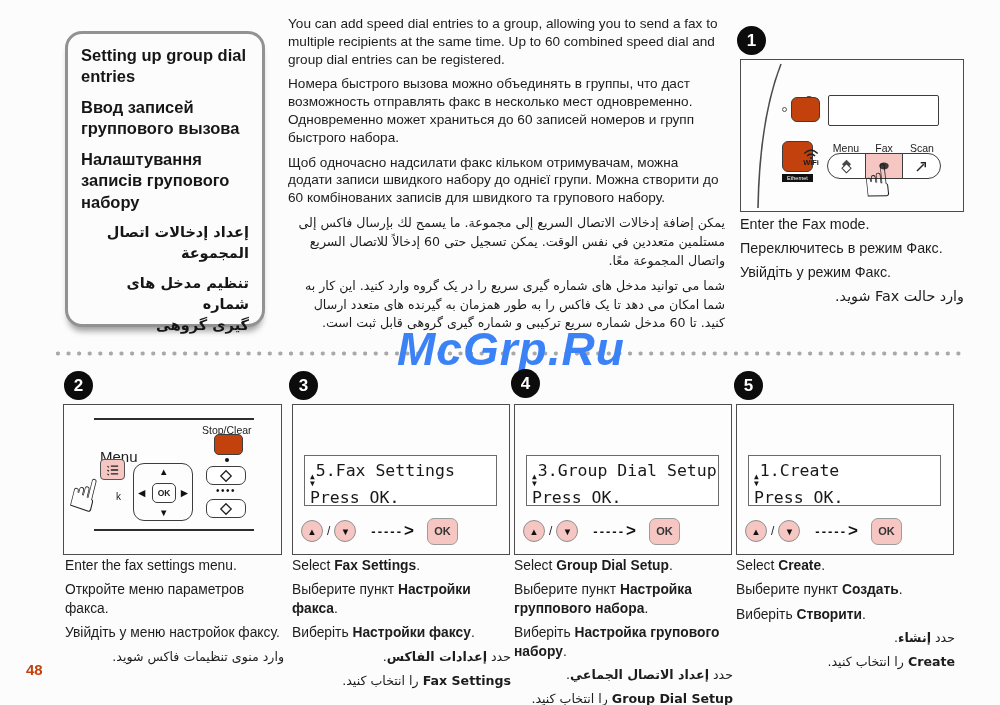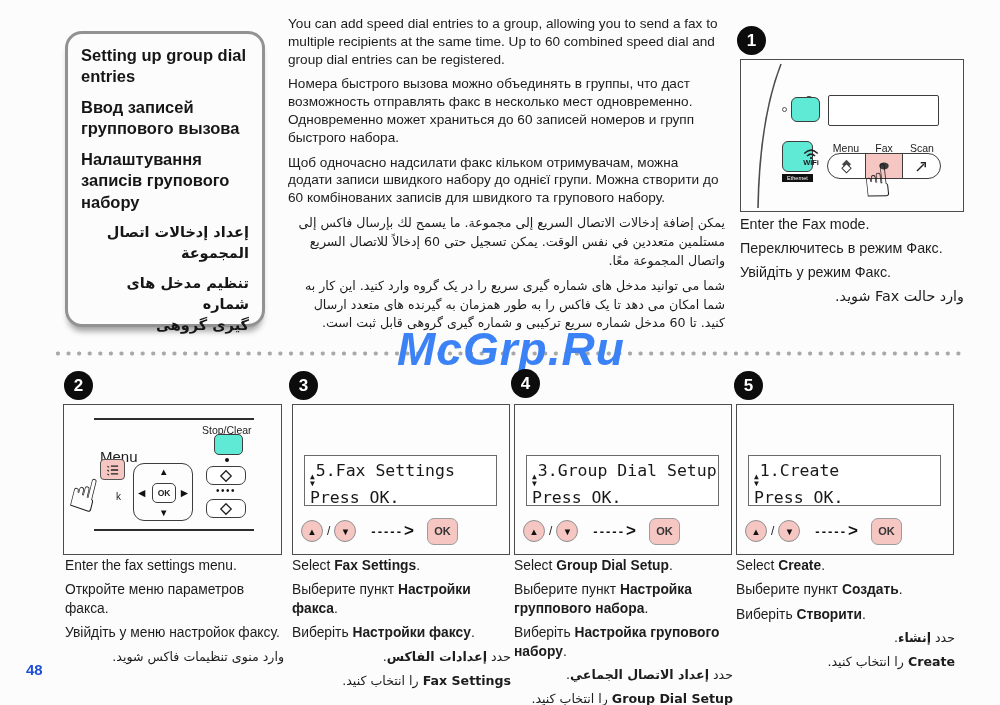--- a/index.html
+++ b/index.html
@@ -31,21 +31,21 @@
   #p2{left:63px;top:404px;width:217px;height:149px;}
   #p3{left:292px;top:404px;width:216px;height:149px;}
   #p4{left:514px;top:404px;width:216px;height:149px;}
   #p5{left:736px;top:404px;width:216px;height:149px;}
   .panelbox *{box-sizing:border-box;}
 
   
   .bezel{position:absolute;left:0;top:0;}
   .on-label{position:absolute;left:48px;top:24px;width:30px;text-align:right;font-size:10.5px;margin-top:10px;}
   .led{position:absolute;left:41px;top:47px;width:5px;height:5px;border:1.3px solid #555;border-radius:50%;}
-  .pbtn{position:absolute;border:1.7px solid #3d3d3d;border-radius:6px;background:#5eead4;
+  .pbtn{position:absolute;border:1.7px solid #3d3d3d;border-radius:6px;background:#c2410c;
         display:flex;align-items:center;justify-content:center;padding-left:27px;}
   .power{left:50px;top:37px;width:28px;height:25px;}
   .lcd-blank{position:absolute;left:87px;top:35px;width:111px;height:31px;border:1.7px solid #3d3d3d;border-radius:2px;background:#fff;}
   .wifi{left:41px;top:81px;width:31px;height:31px;flex-direction:column;padding-top:2px;}
   .wifi-t{font-size:7.5px;font-weight:700;line-height:1;}
   .eth{position:absolute;left:41px;top:114px;width:31px;height:8px;background:#101010;color:#fff;
        font-size:5.5px;display:flex;align-items:center;justify-content:center;}
   .mlabel{position:absolute;top:82px;width:38px;text-align:center;font-size:10.5px;}
   .l-copy{left:86px;} .l-fax{left:124px;} .l-scan{left:162px;}
   .mode-row{position:absolute;left:86px;top:93px;width:114px;height:26px;border:1.7px solid #3d3d3d;
@@ -107,21 +107,21 @@
   #c2{left:65px;top:557px;width:219px;}
   #c3{left:292px;top:557px;width:219px;}
   #c4{left:514px;top:557px;width:219px;}
   #c5{left:736px;top:557px;width:219px;}
   .cap{font-size:13.8px;line-height:1.34;margin-bottom:6px;}
   .cap b{font-weight:700;}
   .cap.rtl{direction:rtl;text-align:right;font-size:12.6px;margin-bottom:7px;
            font-family:"DejaVu Sans",sans-serif;}
   #c1 .cap{font-size:14.3px;margin-bottom:5px;}
 
-  .pagenum{position:absolute;left:26px;top:661px;font-size:15px;font-weight:700;color:#1d4ed8;}
+  .pagenum{position:absolute;left:26px;top:661px;font-size:15px;font-weight:700;color:#c2410c;}
 </style>
 </head>
 <body>
 
 <div class="sheet">
 
   <div class="title-box">
     <div class="tb">Setting up group dial
 entries</div>
     <div class="tb">Ввод записей

